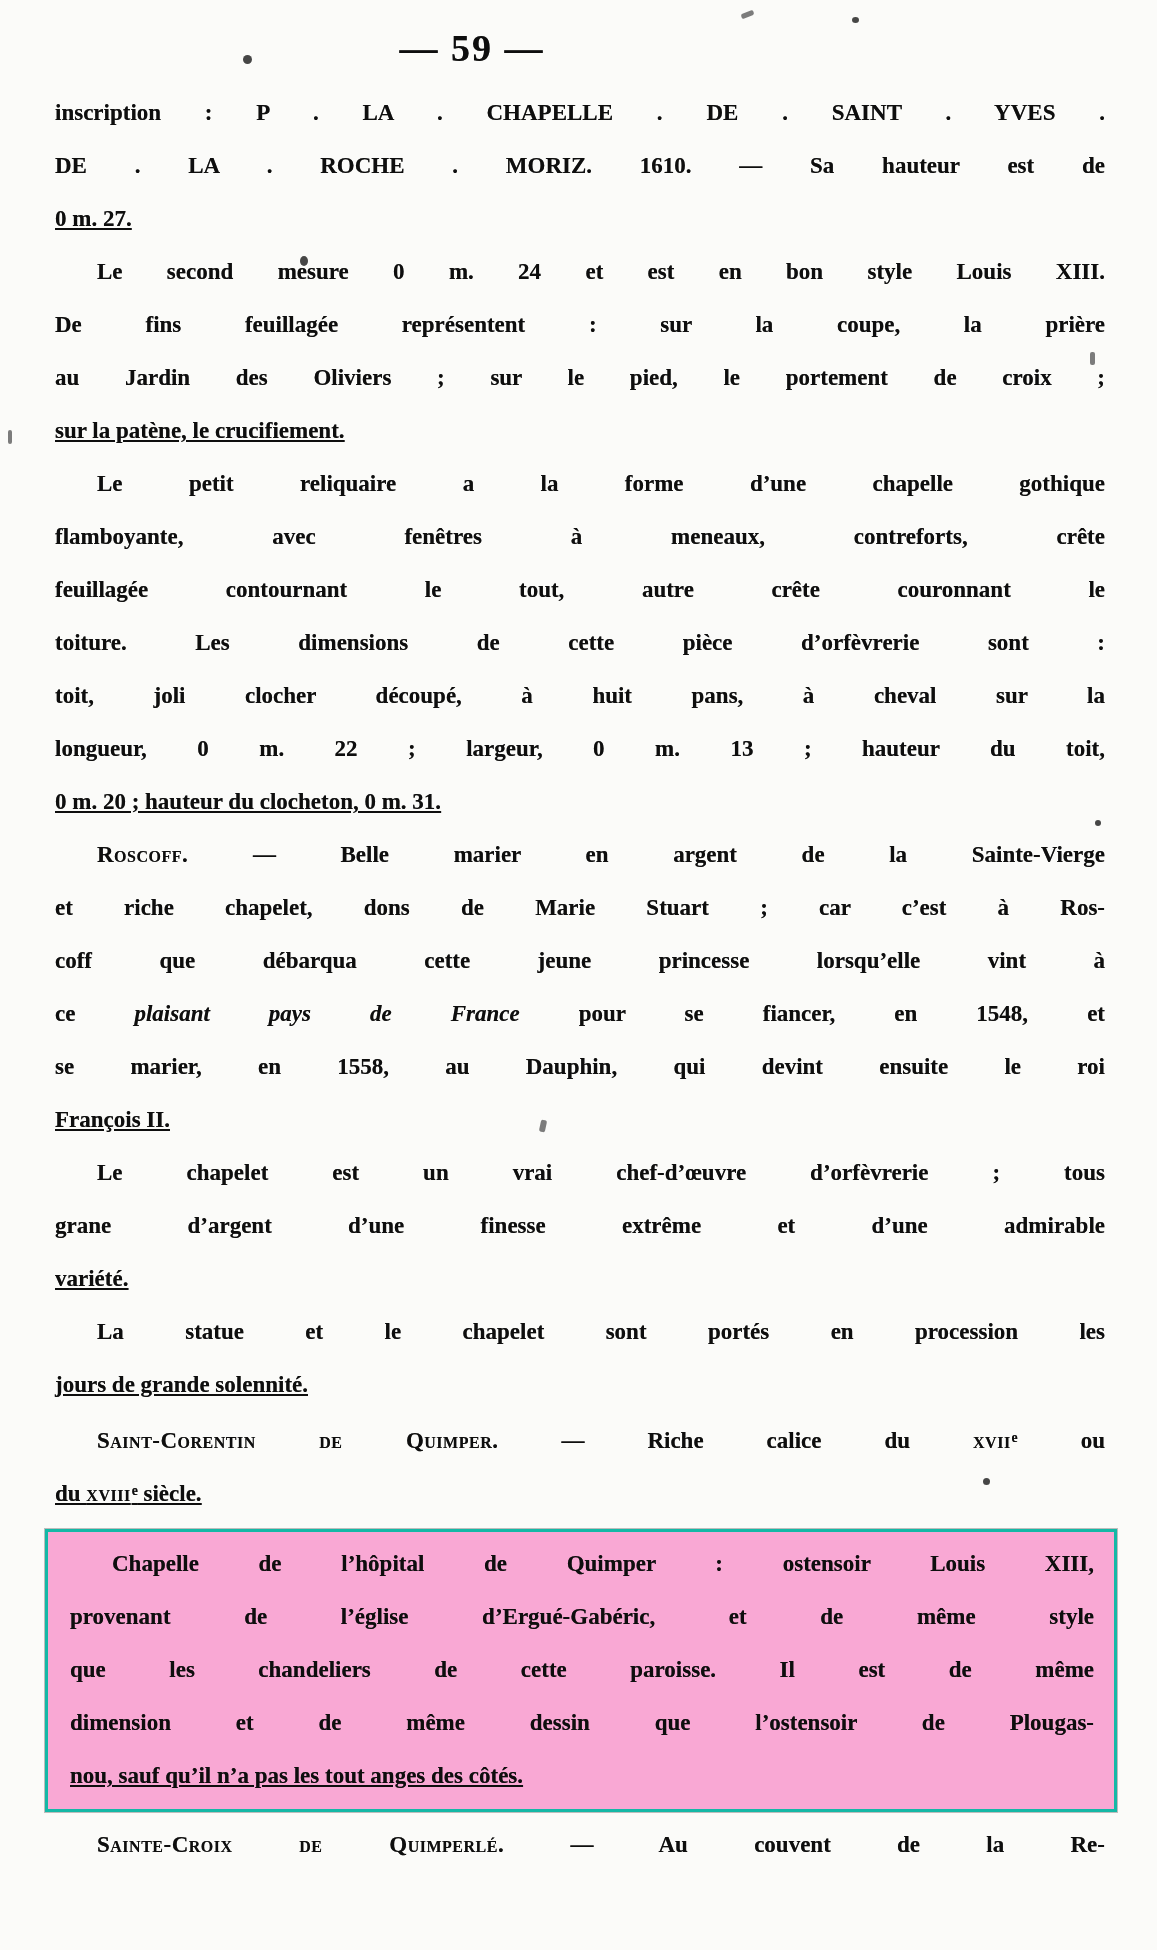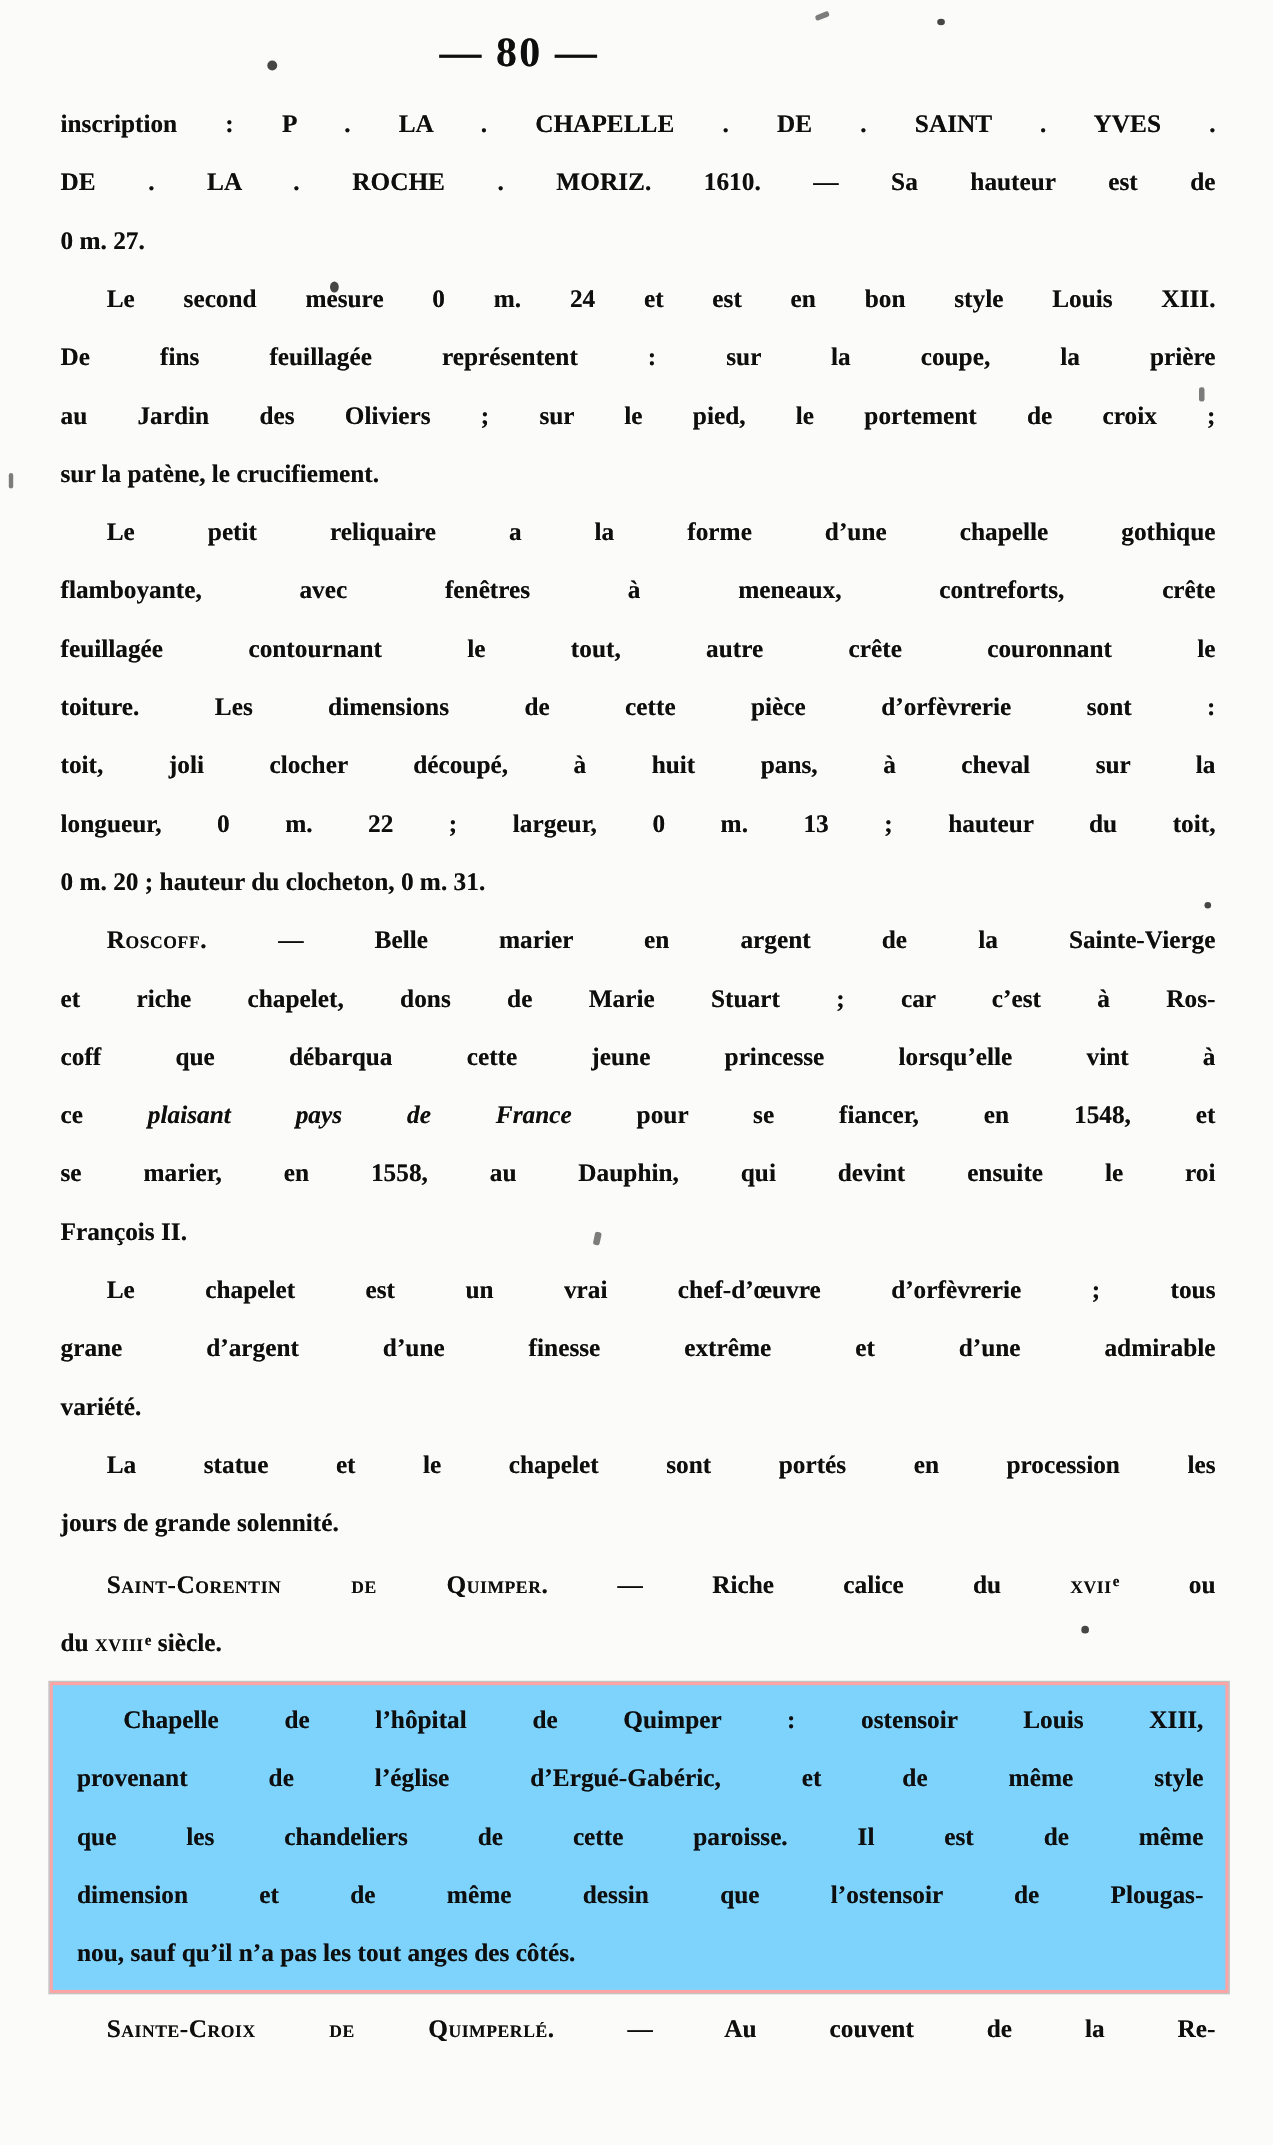--- a/index.html
+++ b/index.html
@@ -34,51 +34,51 @@
   }
   .block { margin: 0; }
   .line {
     height: 53px;
     line-height: 53px;
     font-size: 23px;
     text-align: justify;
     text-align-last: justify;
     white-space: nowrap;
   }
-  .line.last { text-align-last: left; }
+  .line.last { text-align-last: left; text-decoration: underline; }
   .line.indent { text-indent: 42px; }
   .sc { font-variant: small-caps; letter-spacing: 0.5px; }
   .i  { font-style: italic; }
   .sup {
     font-size: 0.6em;
     vertical-align: 0.45em;
     margin-left: 1px;
   }
   .block.boxed {
-    border: 3px solid #fca5a5;
+    border: 3px solid #14b8a6;
     outline: 1px solid #bdbdbc;
     margin: 12px -12px 6px -10px;
     padding: 5px 20px 7px 22px;
-    background: #7dd3fc;
+    background: #f9a8d4;
   }
   .ink-speck {
     position: absolute;
     background: rgba(10,10,10,0.75);
     border-radius: 50%;
   }
   .ink-tick {
     position: absolute;
     background: rgba(40,40,40,0.6);
     border-radius: 2px;
   }
 </style>
 </head>
 <body>
 
-<div class="page-number">— 80 —</div>
+<div class="page-number">— 59 —</div>
 
 <div class="text-column">
     <div class="block">
       <div class="line"><span>inscription : P . LA . CHAPELLE . DE . SAINT . YVES .</span></div>
       <div class="line"><span>DE . LA . ROCHE . MORIZ. 1610. — Sa hauteur est de</span></div>
       <div class="line last"><span>0 m. 27.</span></div>
     </div>
     <div class="block">
       <div class="line indent"><span>Le second mesure 0 m. 24 et est en bon style Louis XIII.</span></div>
       <div class="line"><span>De fins feuillagée représentent : sur la coupe, la prière</span></div>

